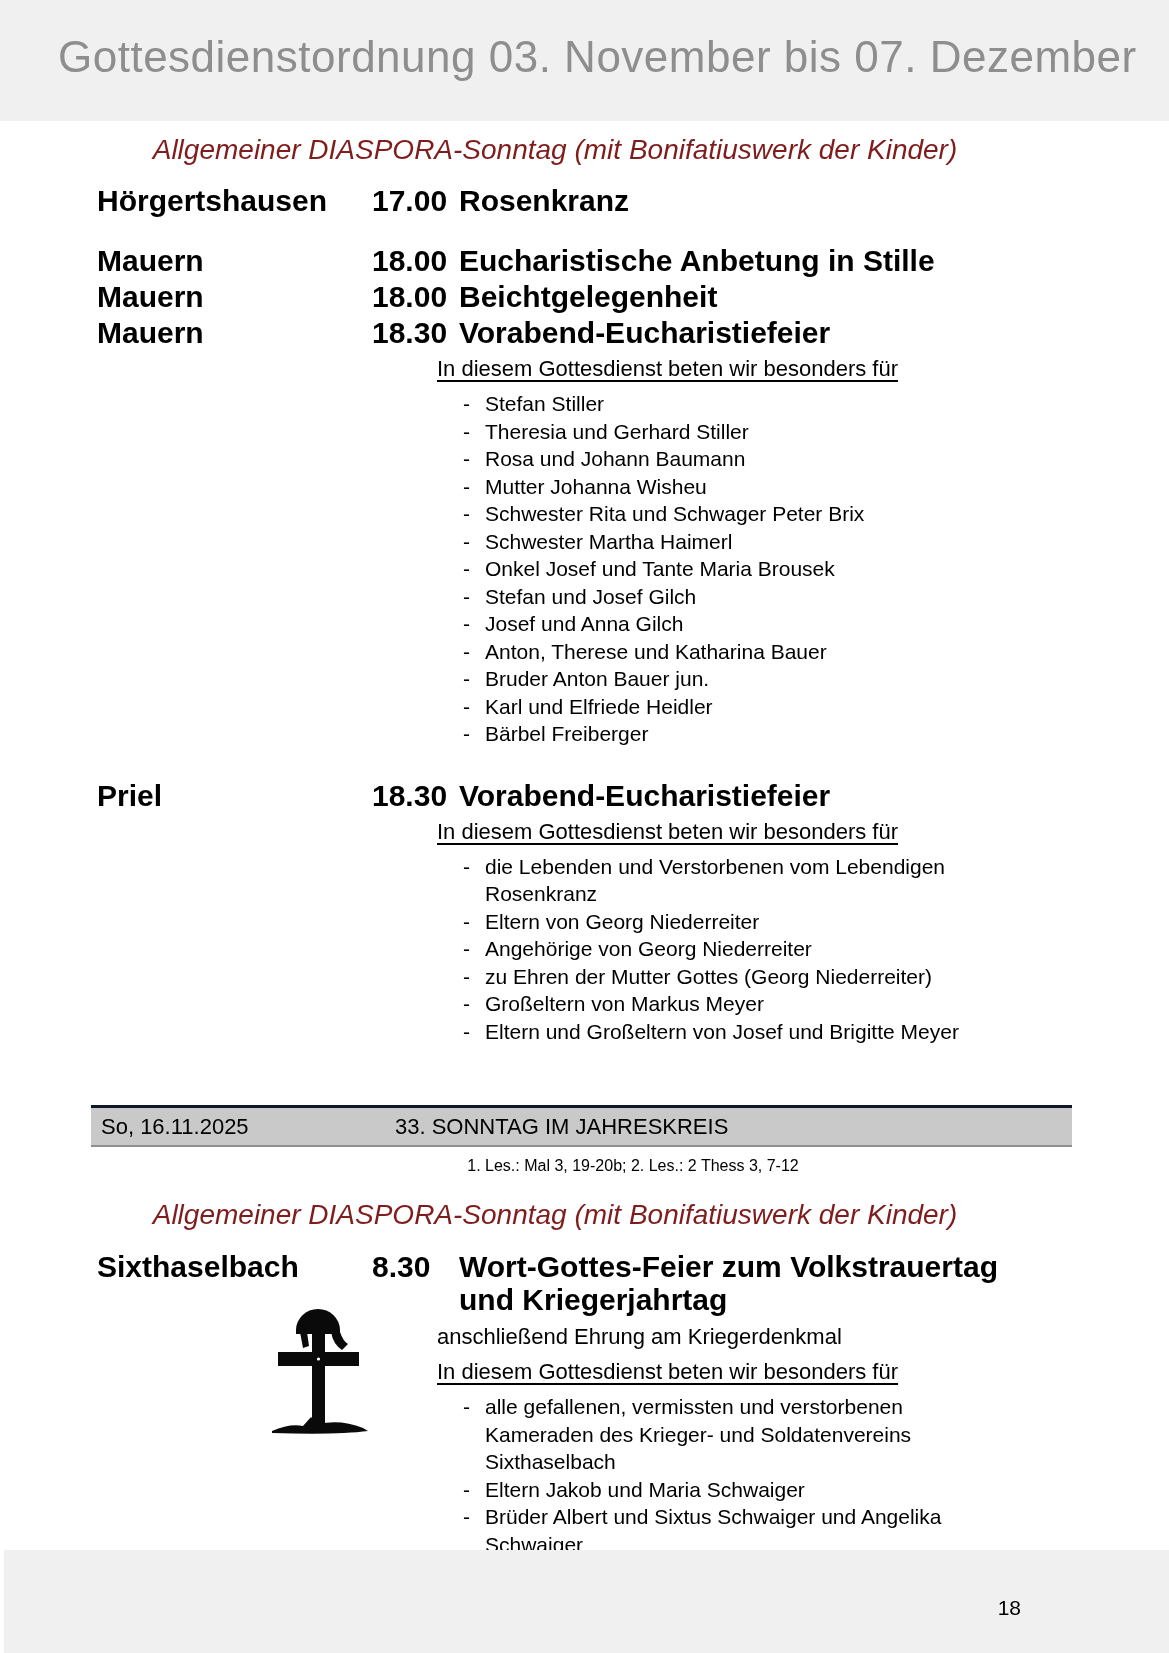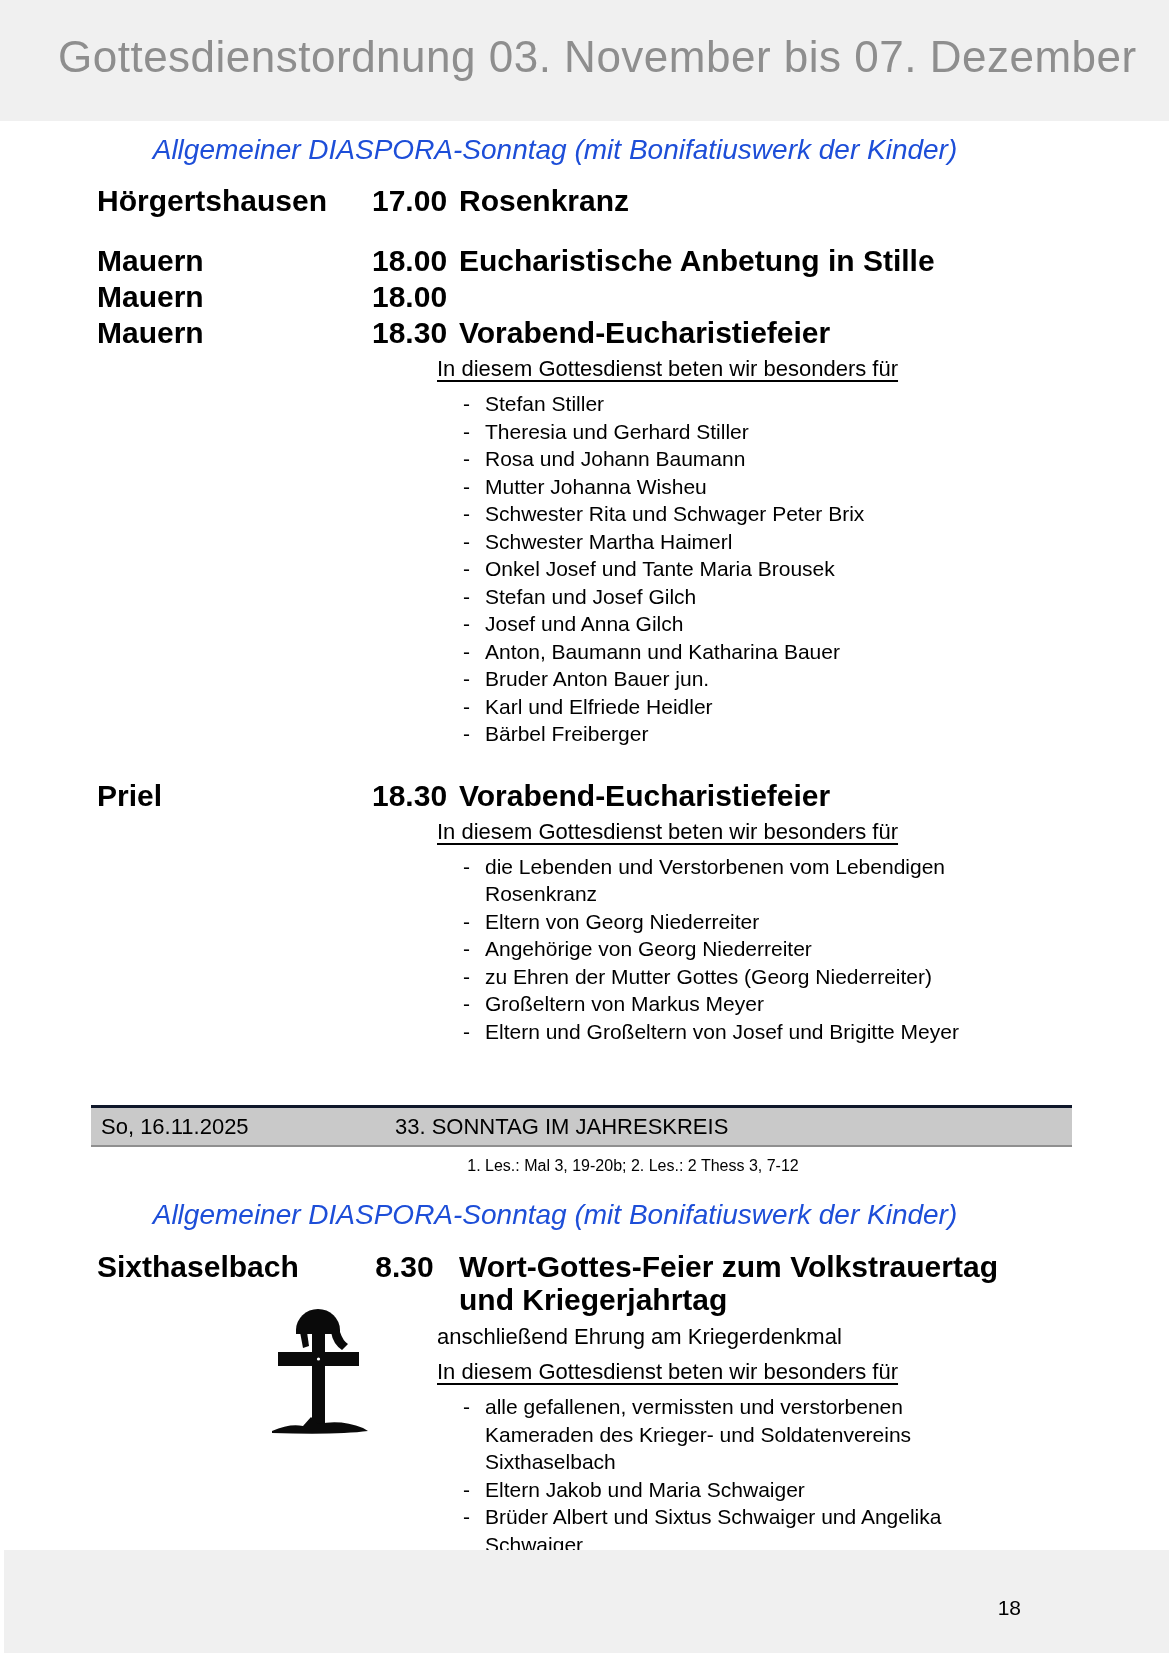--- a/index.html
+++ b/index.html
@@ -19,28 +19,28 @@
   .doc-title {
     margin: 0; font-size: 44px; font-weight: normal; color: #8E8E8E;
     white-space: nowrap; letter-spacing: 0.5px;
   }
 
   .content { padding-left: 97px; }
 
   .green-heading {
     width: 1110px; margin: 10px 0 14px -97px;
     text-align: center; font-style: italic; font-weight: normal;
-    font-size: 28px; line-height: 38px; color: #1d4ed8;
+    font-size: 28px; line-height: 38px; color: #7f1d1d;
   }
 
   .srow {
     display: grid; grid-template-columns: 253px 65px 570px; column-gap: 22px;
     font-weight: bold; font-size: 30px; line-height: 36px;
   }
-  .srow .time { text-align: center; }
+  .srow .time { text-align: left; }
   .row-gap-after { margin-bottom: 24px; }
 
   .intent-block { margin-left: 340px; width: 570px; }
   .intent-intro {
     font-size: 22px; line-height: 32px; margin-top: 2px;
     text-decoration: underline; text-underline-offset: 4px;
   }
   .intent-list {
     list-style: none; margin: 5px 0 0 0; padding: 0 0 0 26px;
     font-size: 21px; line-height: 27.5px;
@@ -93,20 +93,21 @@
     </div>
 
     <div class="srow">
       <span class="loc">Mauern</span>
       <span class="time">18.00</span>
       <span class="desc">Eucharistische Anbetung in Stille</span>
     </div>
     <div class="srow">
       <span class="loc">Mauern</span>
       <span class="time">18.00</span>
+      <span class="desc">Beichtgelegenheit</span>
     </div>
     <div class="srow">
       <span class="loc">Mauern</span>
       <span class="time">18.30</span>
       <span class="desc">Vorabend-Eucharistiefeier</span>
     </div>
 
     <div class="intent-block">
       <div class="intent-intro">In diesem Gottesdienst beten wir besonders für</div>
       <ul class="intent-list">
@@ -141,21 +142,21 @@
           <li>
           <span class="dash">-</span>
           <span class="itxt">Stefan und Josef Gilch</span>
         </li>
           <li>
           <span class="dash">-</span>
           <span class="itxt">Josef und Anna Gilch</span>
         </li>
           <li>
           <span class="dash">-</span>
-          <span class="itxt">Anton, Baumann und Katharina Bauer</span>
+          <span class="itxt">Anton, Therese und Katharina Bauer</span>
         </li>
           <li>
           <span class="dash">-</span>
           <span class="itxt">Bruder Anton Bauer jun.</span>
         </li>
           <li>
           <span class="dash">-</span>
           <span class="itxt">Karl und Elfriede Heidler</span>
         </li>
           <li>

